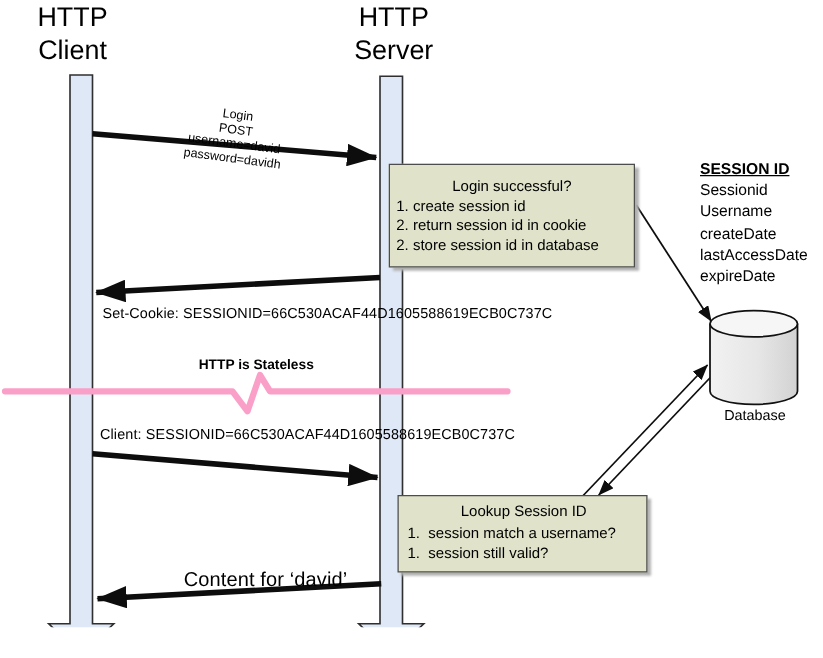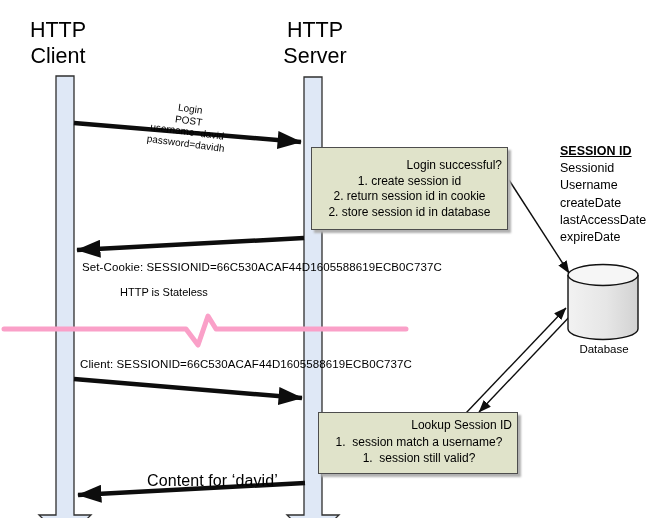--- a/index.html
+++ b/index.html
@@ -1,18 +1,18 @@
 <!DOCTYPE html>
 <html style="--box-fill: #e0e3ca; --lifeline-fill: #dfe8f6; --divider-pink: #faa0c8; --arrow-color: #0d0d0d;"><head>
 <meta charset="utf-8">
 <style>
   html,body { margin:0; padding:0; background:#fff; }
   .stage {
     position:relative; width:658px; height:502px; background:#ffffff;
-    font-family:"Liberation Sans", sans-serif; color:#000; overflow:hidden;margin-top:16px;
+    font-family:"Liberation Sans", sans-serif; color:#000; overflow:hidden;
   }
   .abs { position:absolute; }
   svg.canvas { position:absolute; left:0; top:0; }
 
   .lifeline   { fill:var(--lifeline-fill); stroke:#2f2f2f; stroke-width:1.3; }
   .thick-arrow{ stroke:var(--arrow-color); stroke-width:4.5; fill:none; }
   .thin-arrow { stroke:var(--arrow-color); stroke-width:1.4; fill:none; }
   .arrowhead  { fill:var(--arrow-color); }
   .divider-line { stroke:var(--divider-pink); stroke-width:5; fill:none;
                   stroke-linejoin:round; stroke-linecap:round; }
@@ -22,31 +22,31 @@
   .actor-title { font-size:21.5px; line-height:26px; text-align:center; width:90px; top:1px; }
   .actor-title.client { left:13px; }
   .actor-title.server { left:270px; }
 
   .msg-label { font-size:11.5px; letter-spacing:0.1px; white-space:nowrap; }
   .rot-label { font-size:10px; line-height:11.5px; text-align:center; width:160px;
                left:108px; top:87px; transform:rotate(7.5deg); }
 
   .note { background:var(--box-fill); border:1px solid #4d4d4d;
           box-shadow:3px 3px 2px #b0b0b0; font-size:12px; box-sizing:border-box; }
-  .note-title { text-align:right; }
-  .note-item  { white-space:pre;text-align:center; }
+  .note-title { text-align:center; }
+  .note-item  { white-space:pre; }
   .login-box  { left:311px; top:131px; width:197px; height:83px;
                 padding:10px 5px 0 5px; line-height:15.5px; }
   .lookup-box { left:318px; top:396px; width:200px; height:62px;
                 padding:4px 5px 0 7px; line-height:16.5px; }
 
   .session-panel { left:560px; top:127px; font-size:12.5px; line-height:17.2px; }
   .session-title { font-weight:bold; text-decoration:underline; }
 
-  .stateless-label { left:120px; top:270px; width:170px; font-size:11px; }
+  .stateless-label { left:120px; top:286px; width:170px; text-align:center; font-size:11px;font-weight:bold; }
   .content-label   { left:147px; top:456px; font-size:16px; }
   .database-label  { left:562px; top:327px; width:84px; text-align:center; font-size:11.5px; }
 </style>
 </head>
 <body>
 
 <div class="stage">
 
   <svg class="canvas" width="658" height="526" viewBox="0 0 658 526">
     <defs>

